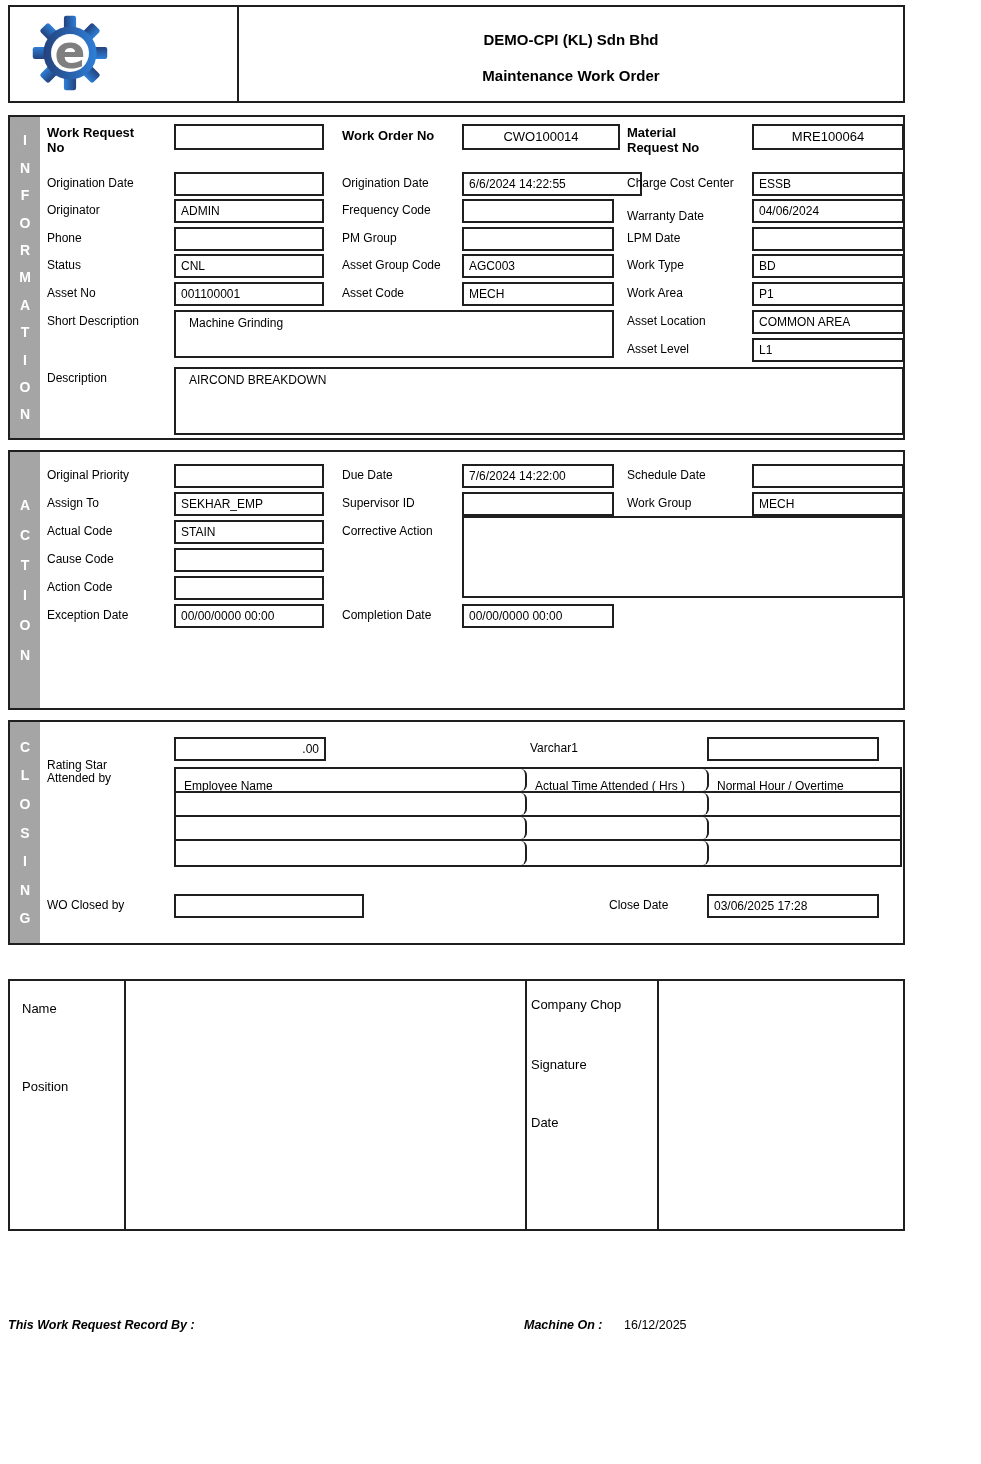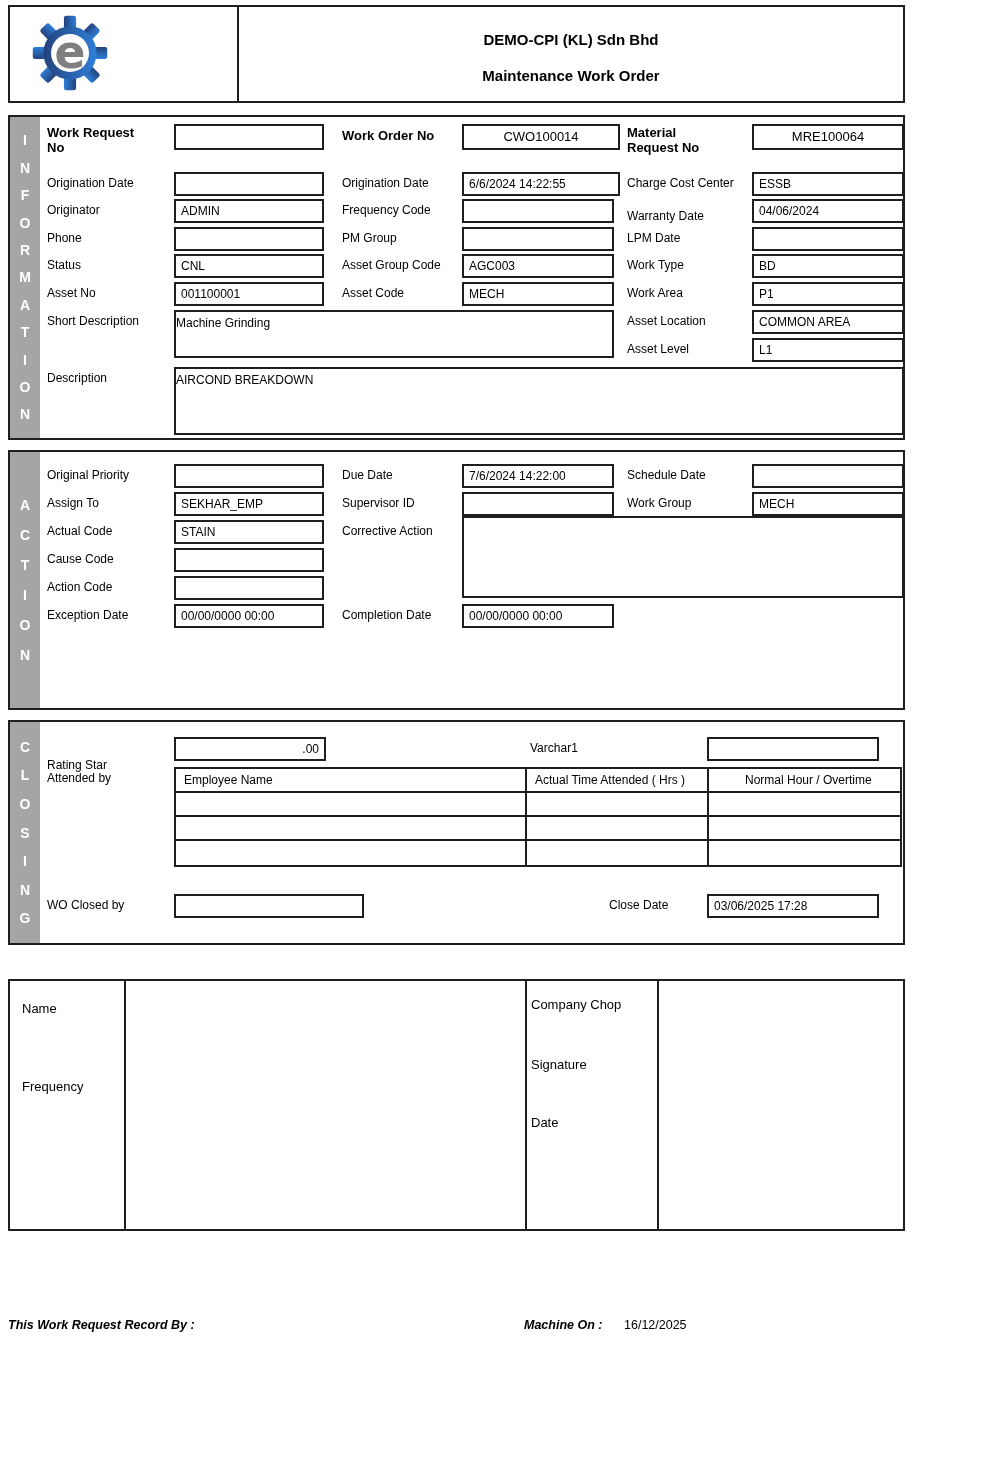--- a/index.html
+++ b/index.html
@@ -24,29 +24,29 @@
   .sidebar span { line-height:1; display:block; }
   .sidebar.centered { justify-content:center; gap:16px; }
   
   .lbl  { position:absolute; font-size:12px; white-space:nowrap; }
   .lblb { position:absolute; font-size:13px; font-weight:bold; line-height:15px; }
   .vbox { position:absolute; box-sizing:border-box; height:24px; border:2px solid #1f1f1f;
           background:#fff; font-size:12px; line-height:20px; padding:0 5px;
           overflow:hidden; white-space:nowrap; }
   .vbox.ctr  { text-align:center; font-weight:normal; font-size:13px; height:26px; line-height:22px; }
   .vbox.rt   { text-align:right; }
-  .vbox.tall { line-height:16px; padding:3px 0; white-space:normal; }
+  .vbox.tall { line-height:16px; padding:3px 13px; white-space:normal; }
   
   .atable { position:absolute; left:164px; top:45px; width:728px; height:100px;
             border:2px solid #1f1f1f; box-sizing:border-box; }
   .arow  { display:flex; height:24px; box-sizing:border-box; border-bottom:2px solid #1f1f1f; }
   .arow:last-child { border-bottom:none; }
-  .acell { box-sizing:border-box; border-right:2px solid #1f1f1f; padding:0 8px;
-           font-size:12px; line-height:22px; overflow:hidden; white-space:nowrap; }
-  .acell:last-child { border-right:none; flex:1;margin-left:28px; }
+  .acell { box-sizing:border-box; border-right:2px solid #1f1f1f; padding:6px 8px;
+           font-size:12px; line-height:22px; overflow:hidden; white-space:nowrap;border-radius:6px; }
+  .acell:last-child { border-right:none; flex:1; }
   .ac1 { width:351px; } .ac2 { width:182px; }
   
   .ack-bar { position:absolute; left:8px; top:955px; width:897px; height:24px;
              background:#a5a5a5; color:#fff; font-weight:bold; font-size:15px;
              text-align:center; line-height:24px; letter-spacing:0.5px; box-sizing:border-box; }
   .ack-table { position:absolute; left:8px; top:979px; width:897px; height:252px;
                border:2px solid #1f1f1f; box-sizing:border-box; }
   .ack-vline { position:absolute; top:0; bottom:0; width:2px; background:#1f1f1f; }
   .ack-lbl { position:absolute; font-size:13px; }
   
@@ -105,21 +105,21 @@
     <div class="lblb" style="left:37px;top:8px;width:100px">Work Request No</div>
     <div class="vbox ctr" style="left:164px;top:7px;width:150px"></div>
     <div class="lblb" style="left:332px;top:11px">Work Order No</div>
     <div class="vbox ctr" style="left:452px;top:7px;width:158px">CWO100014</div>
     <div class="lblb" style="left:617px;top:8px;width:90px">Material Request No</div>
     <div class="vbox ctr" style="left:742px;top:7px;width:152px">MRE100064</div>
 
     <div class="lbl" style="left:37px;top:59px">Origination Date</div>
     <div class="vbox" style="left:164px;top:55px;width:150px"></div>
     <div class="lbl" style="left:332px;top:59px">Origination Date</div>
-    <div class="vbox" style="left:452px;top:55px;width:158px">6/6/2024 14:22:55</div>
+    <div class="vbox" style="left:452px;top:55px;width:180px">6/6/2024 14:22:55</div>
     <div class="lbl" style="left:617px;top:59px">Charge Cost Center</div>
     <div class="vbox" style="left:742px;top:55px;width:152px">ESSB</div>
 
     <div class="lbl" style="left:37px;top:86px">Originator</div>
     <div class="vbox" style="left:164px;top:82px;width:150px">ADMIN</div>
     <div class="lbl" style="left:332px;top:86px">Frequency Code</div>
     <div class="vbox" style="left:452px;top:82px;width:152px"></div>
     <div class="lbl" style="left:617px;top:92px">Warranty Date</div>
     <div class="vbox" style="left:742px;top:82px;width:152px">04/06/2024</div>
 
@@ -240,21 +240,21 @@
     <div class="vbox" style="left:164px;top:172px;width:190px"></div>
     <div class="lbl" style="left:599px;top:176px">Close Date</div>
     <div class="vbox" style="left:697px;top:172px;width:172px">03/06/2025 17:28</div>
   </div>
 
   <div class="ack-table">
     <div class="ack-vline" style="left:114px"></div>
     <div class="ack-vline" style="left:515px"></div>
     <div class="ack-vline" style="left:647px"></div>
     <div class="ack-lbl" style="left:12px;top:20px">Name</div>
-    <div class="ack-lbl" style="left:12px;top:98px">Frequency</div>
+    <div class="ack-lbl" style="left:12px;top:98px">Position</div>
     <div class="ack-lbl" style="left:521px;top:16px">Company Chop</div>
     <div class="ack-lbl" style="left:521px;top:76px">Signature</div>
     <div class="ack-lbl" style="left:521px;top:134px">Date</div>
   </div>
 
   <div class="foot" style="left:8px;top:1318px">This Work Request Record By :</div>
   <div class="foot" style="left:524px;top:1318px">Machine On :</div>
   <div class="foot-plain" style="left:624px;top:1318px">16/12/2025</div>
 
 </div>

